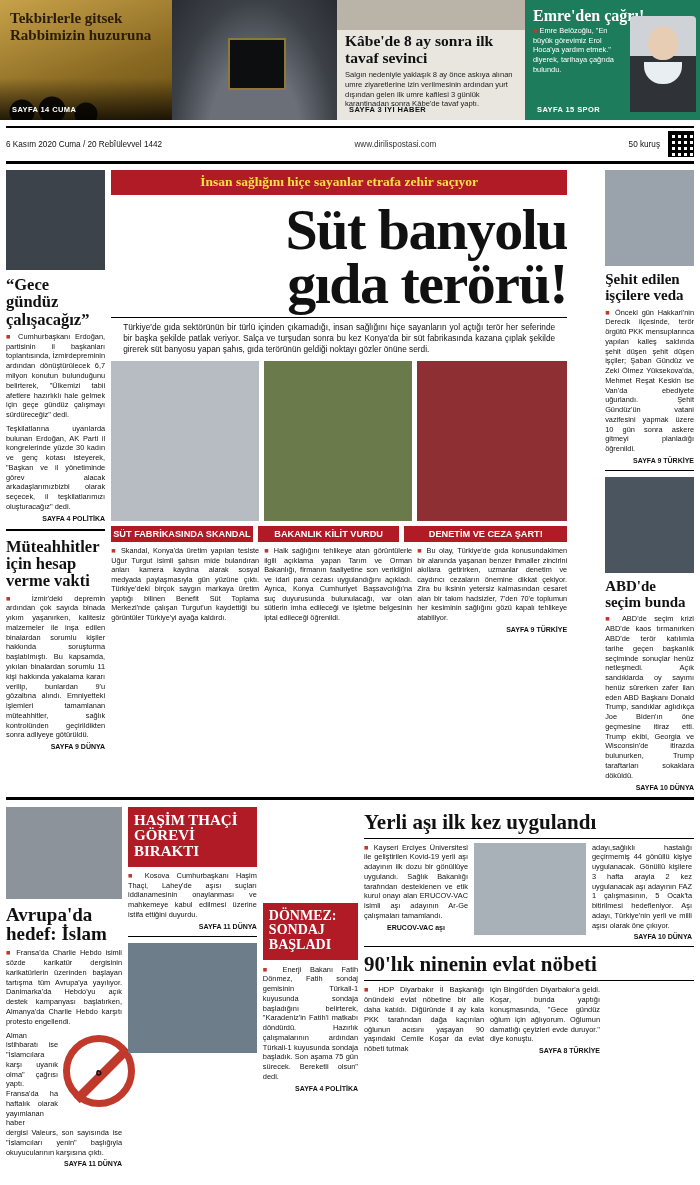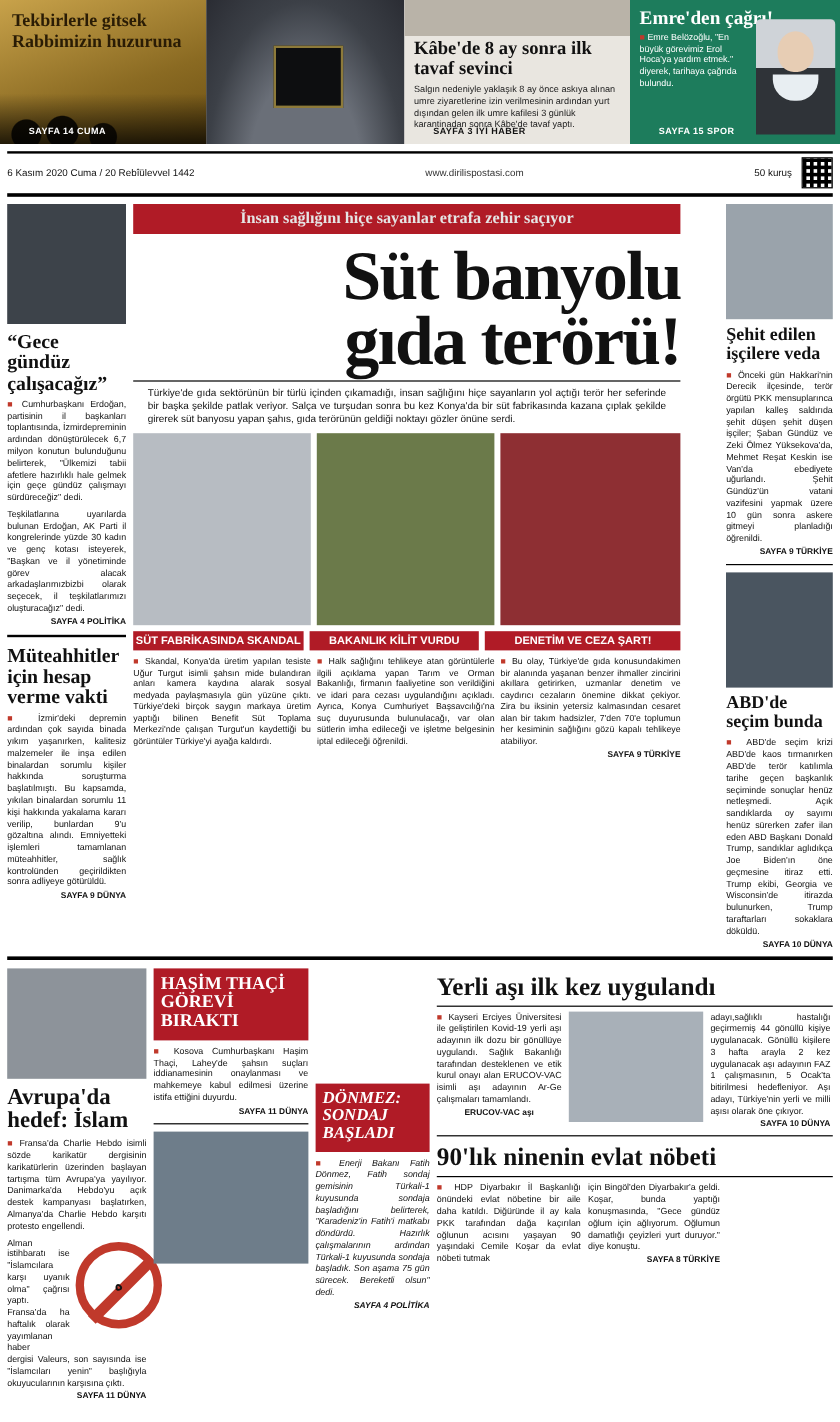--- a/index.html
+++ b/index.html
@@ -26,21 +26,21 @@
       radial-gradient(circle at 22px 62px, rgba(0,0,0,.85) 0 12px, transparent 13px),
       radial-gradient(circle at 52px 60px, rgba(0,0,0,.85) 0 13px, transparent 14px),
       radial-gradient(circle at 86px 64px, rgba(0,0,0,.8) 0 11px, transparent 12px),
       linear-gradient(to top, rgba(0,0,0,.75), rgba(0,0,0,0) 60%);
   }
   .ts1 h3 {
     position: relative; margin: 10px 10px 0 10px; font-size: 15px; line-height: 1.12;
     font-weight: 700; color: #2a1c05; font-family: "Liberation Serif", serif;
   }
   .ts-foot {
-    position: absolute; left: 24px; bottom: 6px; font-size: 7.5px; letter-spacing: .4px;
+    position: absolute; left: 12px; bottom: 6px; font-size: 7.5px; letter-spacing: .4px;
     font-family: "Liberation Sans", sans-serif; font-weight: 700; color: #fff;
   }
   .ts1 .ts-foot { color: #fff; }
 
   .kaaba {
     position: absolute; left: 0; top: 0; width: 165px; height: 120px;
     background:
       radial-gradient(ellipse at 50% 120%, #6a6f78 0 40%, #3c4047 70%, #2a2c33 100%);
   }
   .kaaba:after {
@@ -103,21 +103,21 @@
   
   .main { display: flex; padding: 0 6px; gap: 6px; }
   .col-left { width: 116px; }
   .col-center { width: 456px; }
   .col-right { width: 104px; margin-left: 32px; }
 
   .photo { background: #b7bcc2; position: relative; overflow: hidden; }
   .photo.dark { background: #3d434a; }
 
   .kicker {
-    background: #b01b26; color: #e5e5e5; text-align: center; font-weight: 700;
+    background: #b01b26; color: #fde047; text-align: center; font-weight: 700;
     font-size: 13.5px; padding: 4px 4px 5px; font-family: "Liberation Serif", serif;
   }
   .headline {
     text-align: right; font-weight: 700; font-size: 58px; line-height: .93;
     margin: 8px 0 6px; letter-spacing: -1.5px;
   }
   .lede {
     font-size: 8.3px; line-height: 1.35; text-align: justify; margin: 4px 12px 6px;
     font-family: "Liberation Sans", sans-serif;
   }
@@ -141,21 +141,21 @@
   .rtext { font-size: 7.4px; line-height: 1.32; text-align: justify; font-family: "Liberation Sans", sans-serif; }
   .rh { font-size: 15px; font-weight: 700; line-height: 1.05; margin: 6px 0 4px; }
 
   .rule-h { height: 1px; background: #000; margin: 6px 0; }
   .rule-h2 { height: 2px; background: #000; margin: 7px 0; }
 
   
   .bottom { display: flex; padding: 0 6px; gap: 6px; margin-top: 7px; }
   .b1 { width: 116px; }
   .b2 { width: 130px; }
-  .b3 { width: 96px; font-style: italic; }
+  .b3 { width: 96px; }
   .b4 { width: 330px; }
 
   .redbox {
     background: #b01b26; color: #fff; font-weight: 700; font-size: 15px; line-height: 1.05;
     padding: 6px 6px 7px;
   }
   .redbox2 {
     background: #b01b26; color: #fff; font-weight: 700; font-size: 14px; line-height: 1.05;
     padding: 6px 6px 7px;
   }
@@ -285,21 +285,21 @@
               <div class="txt">ه</div>
             </div>
         </div>
       </div>
       <div class="ltext">dergisi Valeurs, son sayısında ise "İslamcıları yenin" başlığıyla okuyucularının karşısına çıktı.</div>
       <div class="srcline">SAYFA 11 DÜNYA</div>
     </div>
 
     <div class="b2">
       <div class="redbox">HAŞİM THAÇİ GÖREVİ BIRAKTI</div>
-      <div class="ltext" style="margin-top:4px"><span class="bullet">■</span> <span>Kosova Cumhurbaşkanı Haşim Thaçi, Lahey'de şahsın suçları iddianamesinin onaylanması ve mahkemeye kabul edilmesi üzerine istifa ettiğini duyurdu.</span></div>
+      <div class="ltext" style="margin-top:4px"><span class="bullet">■</span> <span>Kosova Cumhurbaşkanı Haşim Thaçi, Lahey'de aşısı suçları iddianamesinin onaylanması ve mahkemeye kabul edilmesi üzerine istifa ettiğini duyurdu.</span></div>
       <div class="srcline">SAYFA 11 DÜNYA</div>
       <div class="rule-h"></div>
       <div class="photo" style="height:110px;background:#6e7d8a"></div>
     </div>
 
     <div class="b3">
       <div style="height:96px"></div>
       <div class="redbox2">DÖNMEZ: SONDAJ BAŞLADI</div>
       <div class="ltext" style="margin-top:5px"><span class="bullet">■</span> <span>Enerji Bakanı Fatih Dönmez, Fatih sondaj gemisinin Türkali-1 kuyusunda sondaja başladığını belirterek, "Karadeniz'in Fatih'i matkabı döndürdü. Hazırlık çalışmalarının ardından Türkali-1 kuyusunda sondaja başladık. Son aşama 75 gün sürecek. Bereketli olsun" dedi.</span></div>
       <div class="srcline">SAYFA 4 POLİTİKA</div>
@@ -320,21 +320,21 @@
         </div>
       </div>
       <div class="rule-h"></div>
       <div class="hl-big">90'lık ninenin evlat nöbeti</div>
       <div class="hr-thin"></div>
       <div style="display:flex;gap:6px;margin-top:4px">
         <div style="width:120px">
           <div class="ltext"><span class="bullet">■</span> <span>HDP Diyarbakır İl Başkanlığı önündeki evlat nöbetine bir aile daha katıldı. Diğüründe il ay kala PKK tarafından dağa kaçırılan oğlunun acısını yaşayan 90 yaşındaki Cemile Koşar da evlat nöbeti tutmak</span></div>
         </div>
         <div style="width:110px">
-          <div class="ltext">için Bingöl'den Diyarbakır'a geldi. Koşar, bunda yaptığı konuşmasında, "Gece gündüz oğlum için ağlıyorum. Oğlumun damatlığı çeyizleri yurt duruyor." diye konuştu.</div>
+          <div class="ltext">için Bingöl'den Diyarbakır'a geldi. Koşar, bunda yaptığı konuşmasında, "Gece gündüz oğlum için ağlıyorum. Oğlumun damatlığı çeyizleri evde duruyor." diye konuştu.</div>
           <div class="srcline">SAYFA 8 TÜRKİYE</div>
         </div>
         <div style="width:88px"></div>
       </div>
     </div>
   </div>
 
 </div>
 
 </body></html>

